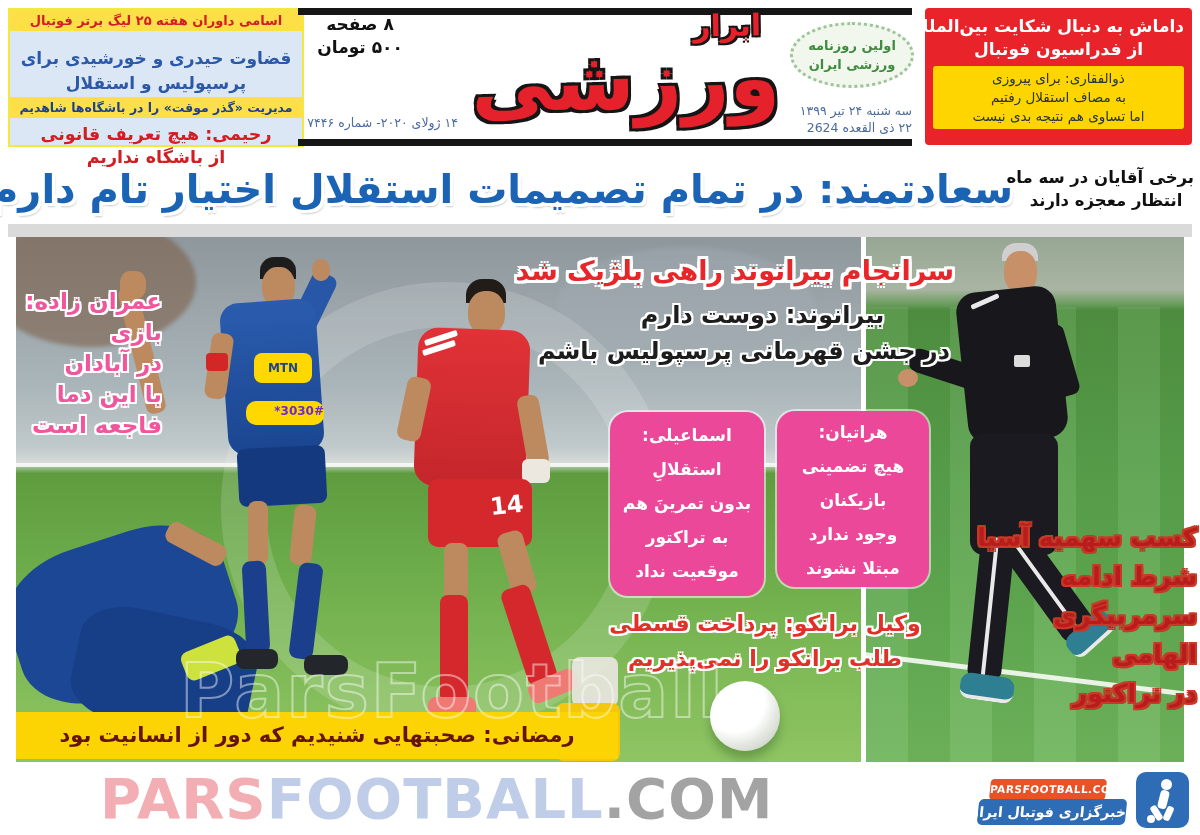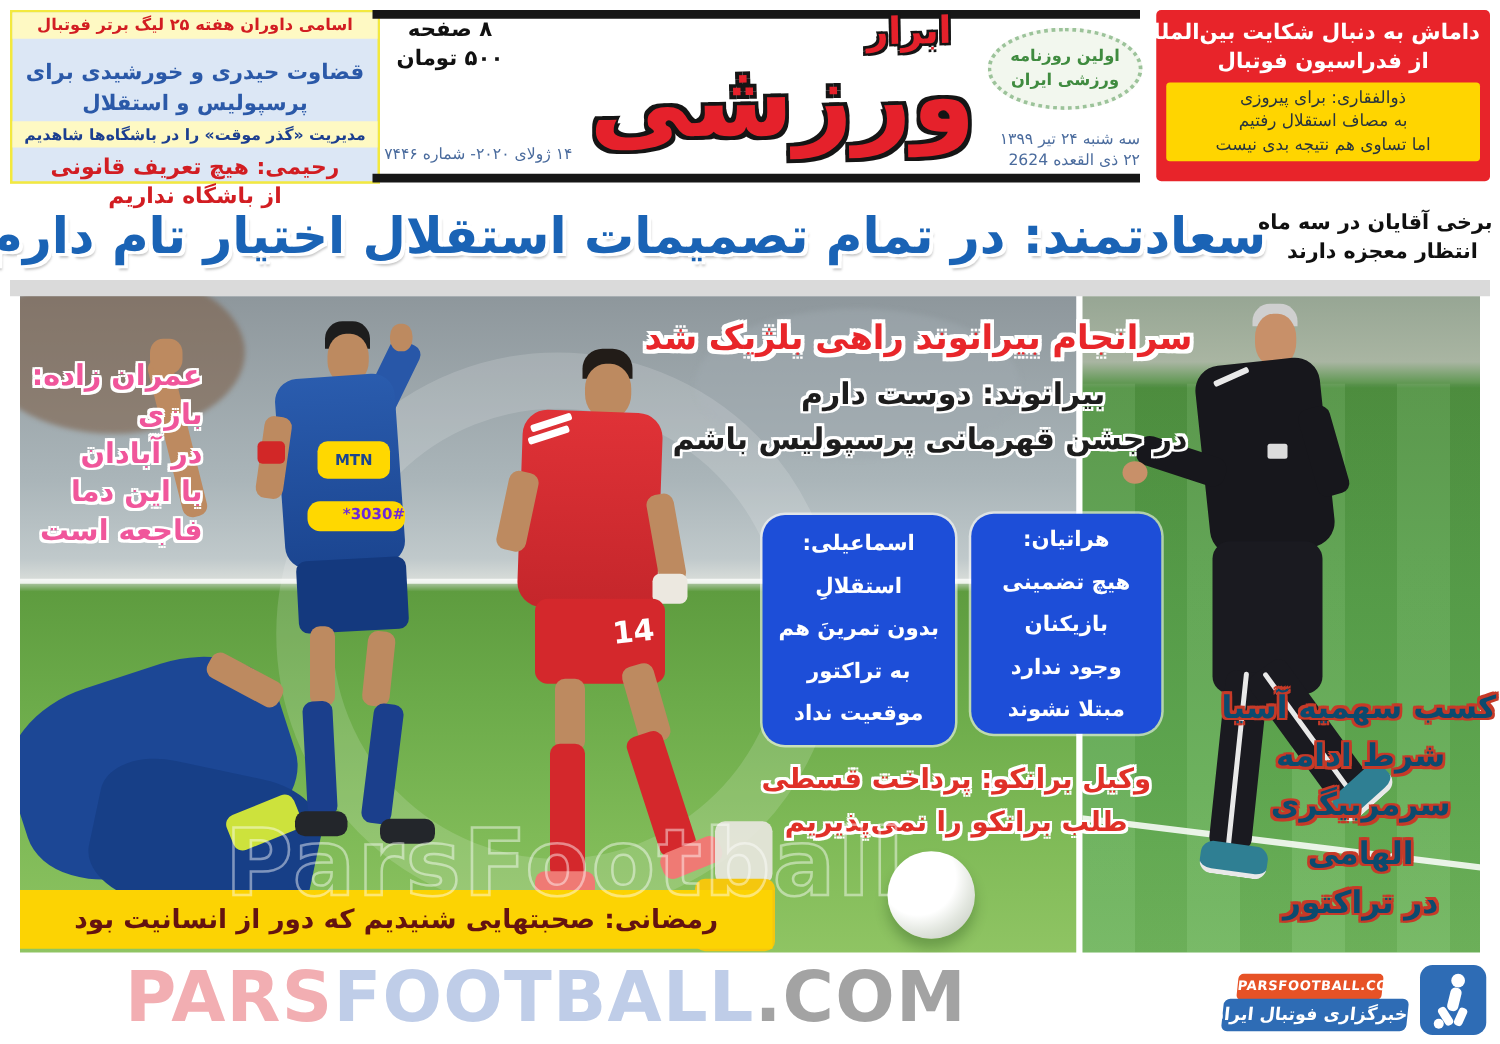--- a/index.html
+++ b/index.html
@@ -14,21 +14,21 @@
   
   .ow{text-shadow:-2px -2px 0 #fff,2px -2px 0 #fff,-2px 2px 0 #fff,2px 2px 0 #fff,
       -2px 0 0 #fff,2px 0 0 #fff,0 -2px 0 #fff,0 2px 0 #fff;}
   .ow3{text-shadow:-3px -3px 0 #fff,3px -3px 0 #fff,-3px 3px 0 #fff,3px 3px 0 #fff,
       -3px 0 0 #fff,3px 0 0 #fff,0 -3px 0 #fff,0 3px 0 #fff;}
   .orr{text-shadow:-2px -2px 0 #c63a28,2px -2px 0 #c63a28,-2px 2px 0 #c63a28,2px 2px 0 #c63a28,
       -2px 0 0 #c63a28,2px 0 0 #c63a28,0 -2px 0 #c63a28,0 2px 0 #c63a28;}
 
   
   .topleft{left:8px;top:8px;width:292px;height:135px;border:2px solid #f3e93e;background:#dce7f5;}
-  .strip{background:#fef9c3;font-size:13px;line-height:21px;height:21px;}
+  .strip{background:#fde047;font-size:13px;line-height:21px;height:21px;}
   .strip1{color:#d21d22;}
   .strip2{color:#1c3f90;font-size:12.5px;}
   .tlbody1{color:#2b59a8;font-size:17px;line-height:25px;padding-top:15px;height:51px;}
   .tlbody2{color:#d21d22;font-size:17.5px;line-height:23px;padding-top:5px;}
 
   .bar{background:#161616;height:7px;}
   .price{left:298px;top:13px;width:124px;color:#111;font-size:17px;line-height:23px;}
   .issueline{left:278px;top:115px;width:180px;color:#4a6b9d;font-size:12.5px;}
   .logo{left:430px;top:10px;width:350px;height:132px;color:#e5212b;transform:rotate(-1deg);}
   .logo .l1{position:absolute;right:18px;top:0;font-size:30px;
@@ -65,26 +65,26 @@
        background:repeating-linear-gradient(90deg,rgba(255,255,255,.07) 0 42px,rgba(0,0,0,.03) 42px 84px);}
   .pitchline{left:-30px;top:438px;width:430px;height:5px;background:rgba(255,255,255,.85);transform:rotate(7deg);}
 
   .skin{background:#bd8a60;}
   .part{position:absolute;border-radius:8px;}
 
   
   .omran{left:14px;top:248px;width:148px;color:#f0569b;font-size:23px;line-height:31px;text-align:right;margin-top:38px;}
   .redhead{left:562px;top:255px;width:392px;color:#e8262a;font-size:27px;}
   .birl{left:575px;top:301px;width:375px;color:#1d1d1d;font-size:24px;}
-  .bluebox{background:#1d4ed8;border-radius:18px;color:#fff;font-size:17px;line-height:34px;
+  .bluebox{background:#ec4899;border-radius:18px;color:#fff;font-size:17px;line-height:34px;
            box-shadow:0 0 0 2px rgba(255,255,255,.55);}
   .branko{left:580px;top:611px;width:370px;color:#e03028;font-size:22px;}
   .ybar{left:16px;top:712px;width:602px;height:47px;background:#fcd303;color:#641310;
         font-size:21px;line-height:47px;}
-  .asialines{left:980px;top:546px;width:217px;color:#0c4a6e;font-size:25px;line-height:39px;text-align:center;}
+  .asialines{left:980px;top:518px;width:217px;color:#b91c1c;font-size:25px;line-height:39px;text-align:right;}
 
   
   .wmcenter{left:180px;top:648px;width:660px;font-size:74px;letter-spacing:2px;color:transparent;
             -webkit-text-stroke:2px rgba(255,255,255,.45);z-index:9;}
   .wmbottom{left:100px;top:766px;font-size:56px;letter-spacing:1px;z-index:2;}
   .wmbottom .p1{color:#f2aeb2;} .wmbottom .p2{color:#bfcde8;} .wmbottom .p3{color:#a3a3a3;}
 
   
   .flg-orange{left:990px;top:779px;width:116px;height:21px;background:#e75226;border-radius:4px;
               transform:skewX(-6deg);color:#fff;font-size:10.5px;line-height:21px;letter-spacing:.5px;z-index:3;}

